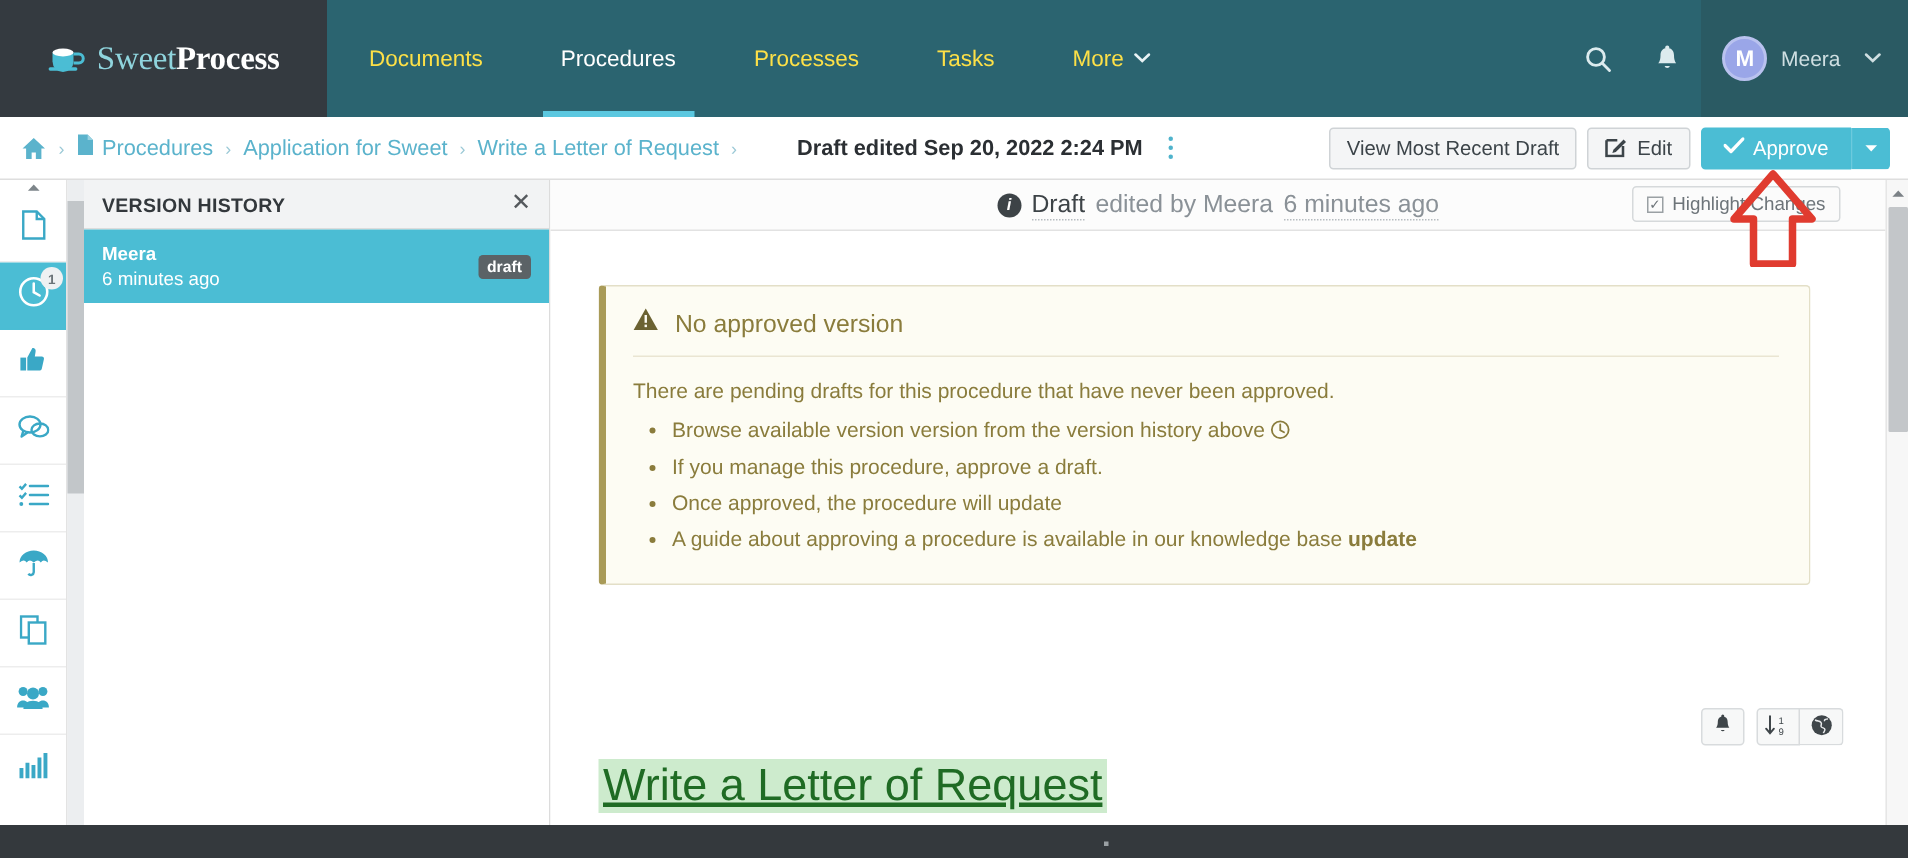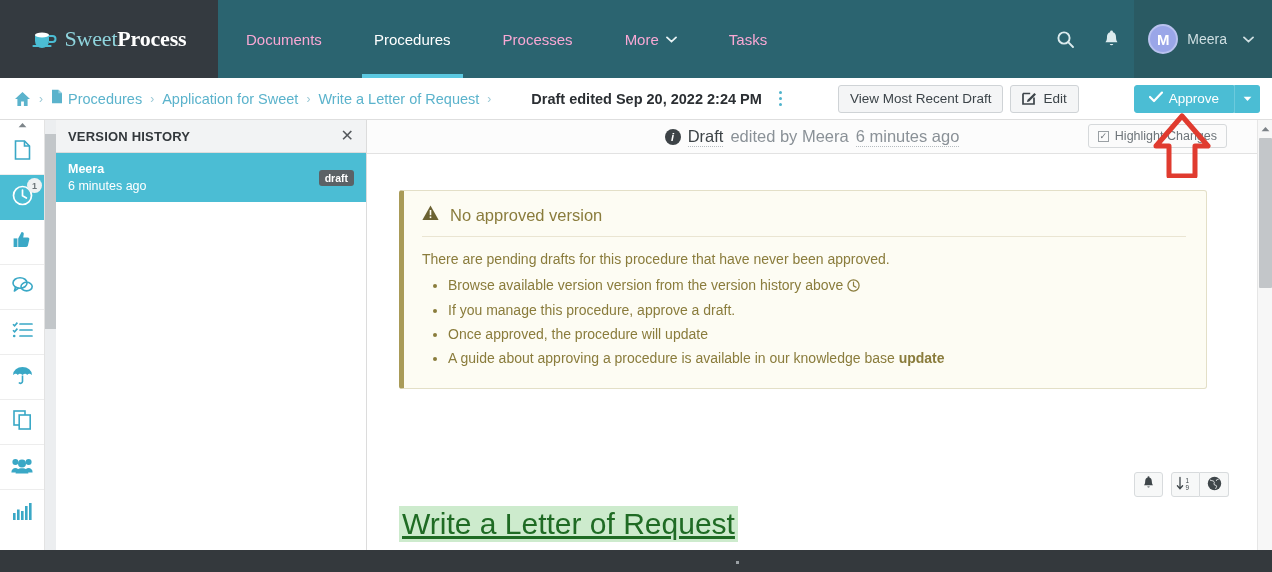--- a/index.html
+++ b/index.html
@@ -17,21 +17,21 @@
     justify-content:center; height:100%;
   }
   .logo-wrap { display:flex; align-items:center; gap:7px;font-family:Liberation Serif, serif; }
   .logo-cup { width:26px; height:20px; position:relative; }
   .logo-text { font-size:22px; color:#8fd4dd; letter-spacing:-0.2px; white-space:nowrap;}
   .logo-text b { color:#ffffff; font-weight:bold; }
 
   .nav-items { display:flex; align-items:stretch; height:100%; flex:1; }
   .nav-item {
     position:relative; display:flex; align-items:center; padding:0 26px;
-    color:#f9a8d4; font-size:15px; height:100%; cursor:pointer; white-space:nowrap;
+    color:#fde047; font-size:15px; height:100%; cursor:pointer; white-space:nowrap;
   }
   .nav-item.first { padding-left:28px; }
   .nav-item.active { color:#ffffff; }
   .nav-item.active::after {
     content:""; position:absolute; left:14px; right:14px; bottom:0;
     height:4px; background:#5bc8e0;
   }
   .caret { display:inline-block; margin-left:7px; font-size:11px; }
 
   .nav-right { display:flex; align-items:center; height:100%; }
@@ -74,21 +74,21 @@
   .btn-approve {
     background:#4bbdd4; border:1px solid #4bbdd4; color:#ffffff; border-radius:3px 0 0 3px;
     height:28px; padding:0 14px; font-size:13.5px; display:flex; align-items:center;
     gap:6px; cursor:pointer;
   }
   .btn-approve-caret {
     background:#4bbdd4; border:1px solid #4bbdd4; border-left:1px solid #6ccadd;
     color:#fff; border-radius:0 3px 3px 0; height:28px; width:26px;
     display:flex; align-items:center; justify-content:center; cursor:pointer; font-size:10px;
   }
-  .approve-group { display:flex;margin-left:48px; }
+  .approve-group { display:flex; }
 
   
   .body-row { display:flex; height:452px; width:100%; }
 
   .rail {
     width:45px; background:#ffffff; border-right:1px solid #e3e3e3;
     display:flex; flex-direction:column; align-items:stretch; position:relative;
   }
   .rail-item {
     height:45px; display:flex; align-items:center; justify-content:center;
@@ -234,29 +234,29 @@
       <div class="nav-item first">
         <span>Documents</span>
       </div>
       <div class="nav-item active">
         <span>Procedures</span>
       </div>
       <div class="nav-item">
         <span>Processes</span>
       </div>
       <div class="nav-item">
+        <span>Tasks</span>
+      </div>
+      <div class="nav-item">
         <span>More</span>
         <span class="caret">
           <svg width="11" height="7" viewBox="0 0 11 7">
               <path d="M1 1.4 L5.5 5.6 L10 1.4" fill="none" stroke="#e9f3f5" stroke-width="1.8" stroke-linecap="round"></path>
             </svg>
         </span>
-      </div>
-      <div class="nav-item">
-        <span>Tasks</span>
       </div>
     </div>
 
     <div class="nav-right">
       <div class="nav-icon">
         <svg width="19" height="19" viewBox="0 0 19 19">
           <circle cx="8" cy="8" r="5.6" fill="none" stroke="#dcebee" stroke-width="1.9"></circle>
           <path d="M12.2 12.2 L17 17" stroke="#dcebee" stroke-width="1.9" stroke-linecap="round"></path>
         </svg>
       </div>

